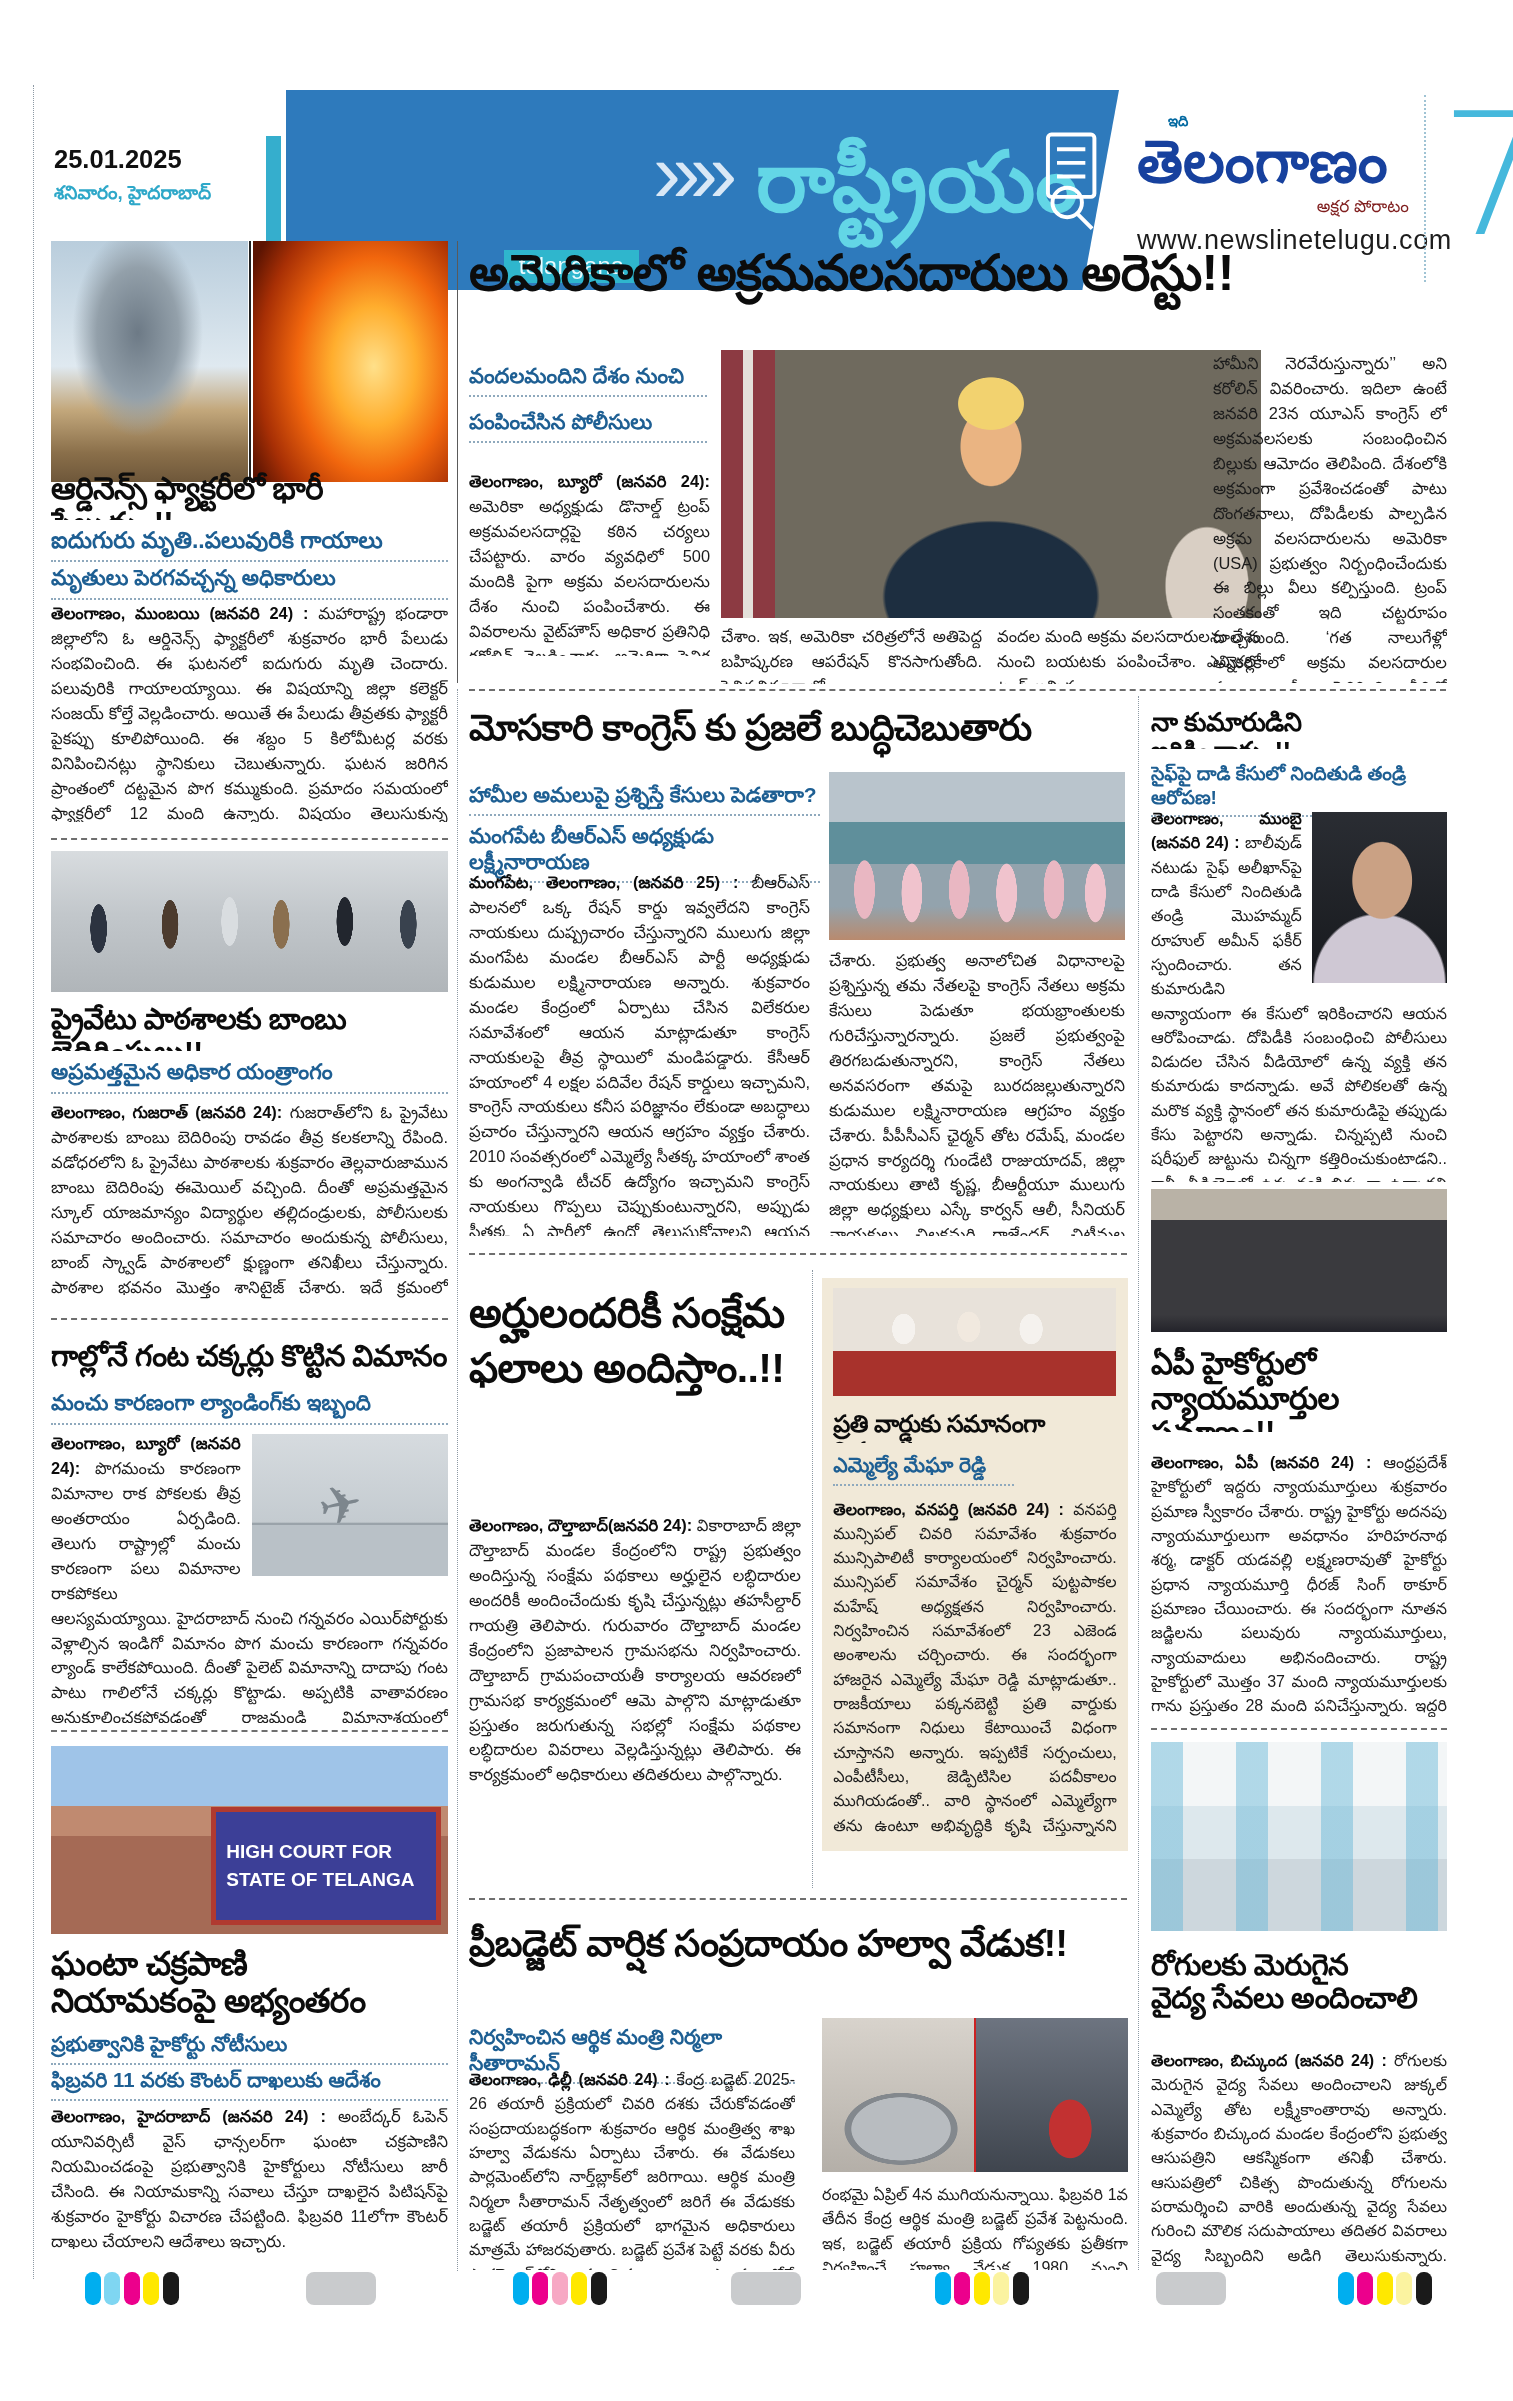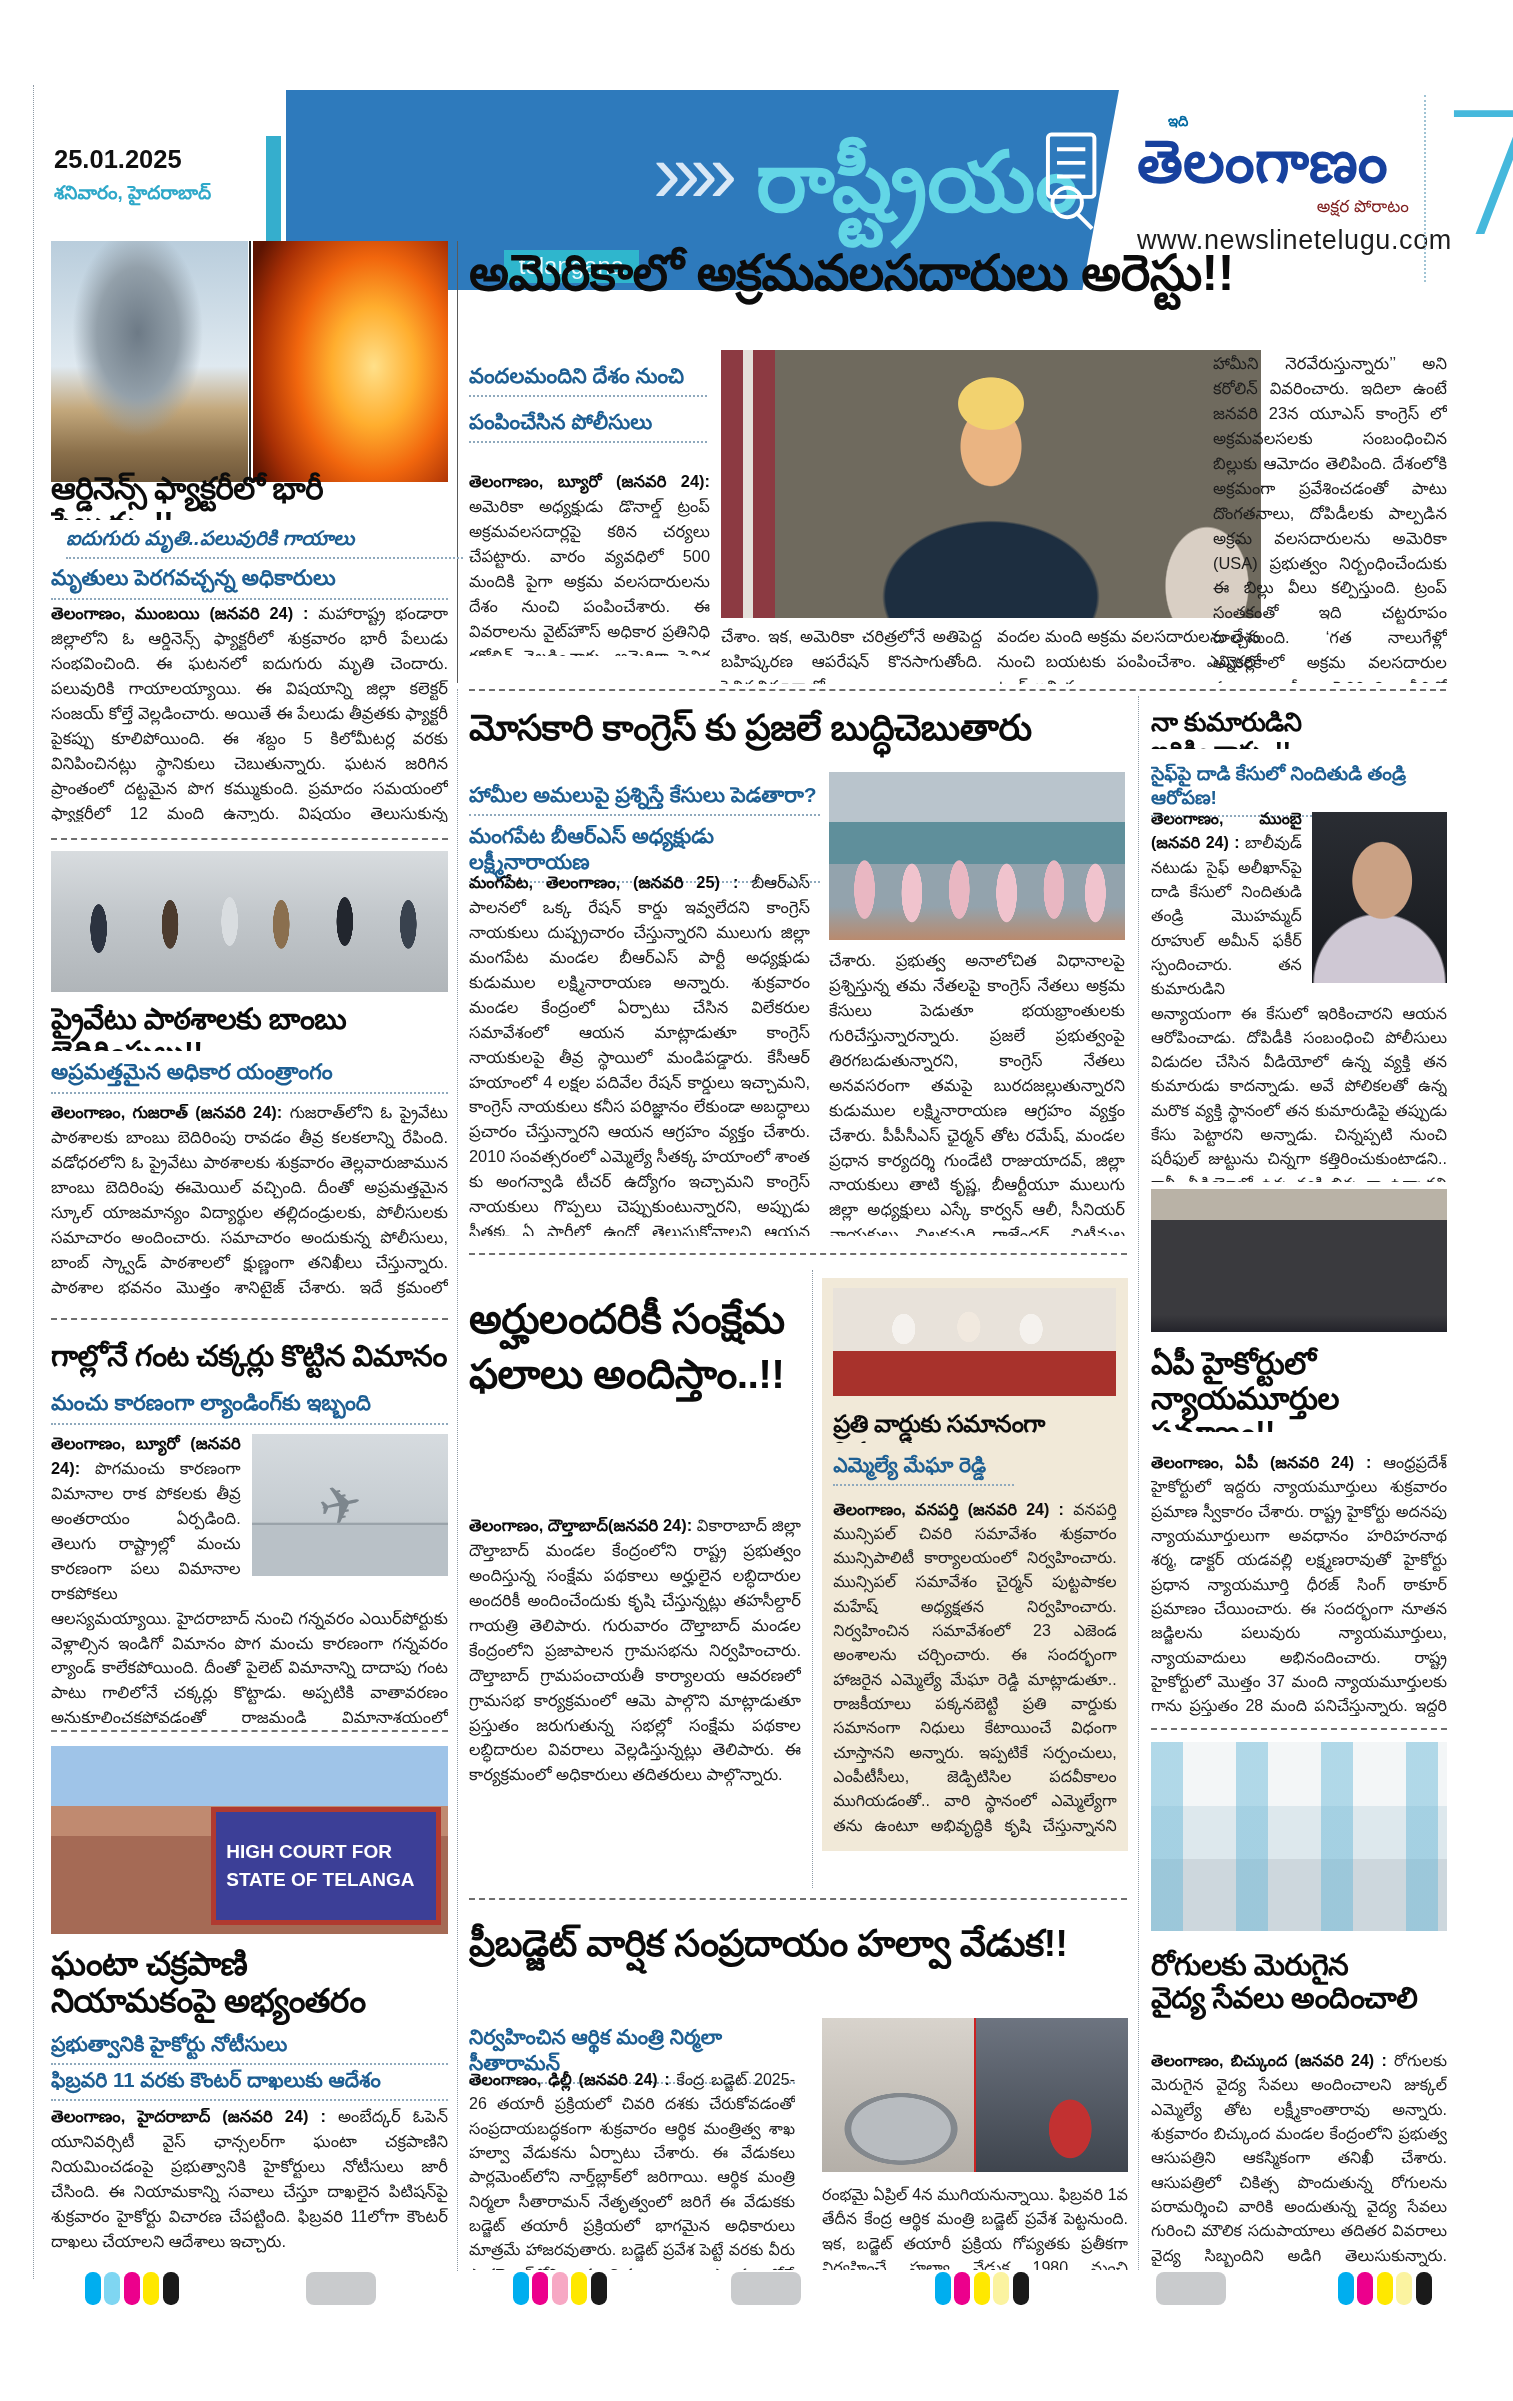--- a/index.html
+++ b/index.html
@@ -127,21 +127,21 @@
   <div class="abs" style="left:1424px;top:95px;height:187px;border-left:2.3px dotted #9fc3d4;"></div>
   <div id="pageno" class="abs" style="left:1440px;top:95px;">7</div>
 
   <div id="ph-explosion" class="abs ph" style="left:51px;top:241px;width:197px;height:241px;"></div>
   <div class="abs" style="left:249px;top:241px;width:1.7px;height:241px;background:#222;"></div>
   <div id="ph-fire" class="abs ph" style="left:253px;top:241px;width:195px;height:241px;"></div>
   <div class="abs vsolid" style="left:457px;top:241px;height:442px;"></div>
   <div class="abs vsep" style="left:457px;top:689px;height:1582px;"></div>
 
   <div class="abs hl" style="left:51px;top:472px;width:397px;height:48px;font-size:31px;">ఆర్డినెన్స్ ఫ్యాక్టరీలో భారీ పేలుడు..!!</div>
-  <div class="abs sub" style="left:66px;top:526px;width:397px;font-size:20px;font-style:italic;">ఐదుగురు మృతి..పలువురికి గాయాలు</div>
+  <div class="abs sub" style="left:51px;top:526px;width:397px;font-size:23px;">ఐదుగురు మృతి..పలువురికి గాయాలు</div>
   <div class="abs sub" style="left:51px;top:565px;width:397px;font-size:21.5px;">మృతులు పెరగవచ్చన్న అధికారులు</div>
   <p class="abs bd" style="left:51px;top:601px;width:397px;height:221px;margin:0;">
     <span class="by">తెలంగాణం, ముంబయి (జనవరి 24) :</span>
     <span>మహారాష్ట్ర భండారా జిల్లాలోని ఓ ఆర్డినెన్స్ ఫ్యాక్టరీలో శుక్రవారం భారీ పేలుడు సంభవించింది. ఈ ఘటనలో ఐదుగురు మృతి చెందారు. పలువురికి గాయాలయ్యాయి. ఈ విషయాన్ని జిల్లా కలెక్టర్ సంజయ్ కోల్తే వెల్లడించారు. అయితే ఈ పేలుడు తీవ్రతకు ఫ్యాక్టరీ పైకప్పు కూలిపోయింది. ఈ శబ్దం 5 కిలోమీటర్ల వరకు వినిపించినట్లు స్థానికులు చెబుతున్నారు. ఘటన జరిగిన ప్రాంతంలో దట్టమైన పొగ కమ్ముకుంది. ప్రమాదం సమయంలో ఫ్యాక్టరీలో 12 మంది ఉన్నారు. విషయం తెలుసుకున్న అధికారులు హుటాహుటిన ప్రమాద స్థలానికి బయల్దేరారు. అటు పోలీసులు సైతం ఘటనా స్థలాన్ని పరిశీలించారు. మృతుల మృతదేహాలను పోస్టుమార్టంకు తరలించారు. సహాయక చర్యలు చేపట్టారు. శిథిలాల కింద ఇంకా మరికొంత మంది ఉండి ఉంటారని అధికారులు అనుమానిస్తున్నారు. పొగలు కూడా అలుముకున్నాయని స్థానికులు చెబుతున్నారు. అయితే ఈ ఘటనలో ఐదుగురు చనిపోవడంతో స్థానికంగా విషాద ఛాయలు అలుముకున్నాయి.</span>
   </p>
   <div class="abs hsep" style="left:51px;top:838px;width:397px;"></div>
 
   <div id="ph-school" class="abs ph" style="left:51px;top:851px;width:397px;height:141px;"></div>
   <div class="abs hl" style="left:51px;top:1002px;width:397px;height:49px;font-size:29.5px;">ప్రైవేటు పాఠశాలకు బాంబు బెదిరింపులు!!</div>
   <div class="abs sub" style="left:51px;top:1059px;width:397px;font-size:21.5px;">అప్రమత్తమైన అధికార యంత్రాంగం</div>
@@ -198,21 +198,21 @@
   <div class="abs sub" style="left:469px;top:782px;width:351px;font-size:21px;">హామీల అమలుపై ప్రశ్నిస్తే కేసులు పెడతారా?</div>
   <div class="abs sub" style="left:469px;top:823px;width:351px;font-size:21px;">మంగపేట బీఆర్ఎస్ అధ్యక్షుడు లక్ష్మీనారాయణ</div>
   <div id="ph-brs" class="abs ph" style="left:829px;top:772px;width:296px;height:168px;"></div>
   <p class="abs bd" style="left:469px;top:870px;width:341px;height:366px;margin:0;">
     <span class="by">మంగపేట, తెలంగాణం, (జనవరి 25) :</span>
     <span>బీఆర్ఎస్ పాలనలో ఒక్క రేషన్ కార్డు ఇవ్వలేదని కాంగ్రెస్ నాయకులు దుష్ప్రచారం చేస్తున్నారని ములుగు జిల్లా మంగపేట మండల బీఆర్ఎస్ పార్టీ అధ్యక్షుడు కుడుముల లక్ష్మినారాయణ అన్నారు. శుక్రవారం మండల కేంద్రంలో ఏర్పాటు చేసిన విలేకరుల సమావేశంలో ఆయన మాట్లాడుతూ కాంగ్రెస్ నాయకులపై తీవ్ర స్థాయిలో మండిపడ్డారు. కేసీఆర్ హయాంలో 4 లక్షల పదివేల రేషన్ కార్డులు ఇచ్చామని, కాంగ్రెస్ నాయకులు కనీస పరిజ్ఞానం లేకుండా అబద్ధాలు ప్రచారం చేస్తున్నారని ఆయన ఆగ్రహం వ్యక్తం చేశారు. 2010 సంవత్సరంలో ఎమ్మెల్యే సీతక్క హయాంలో శాంత కు అంగన్వాడి టీచర్ ఉద్యోగం ఇచ్చామని కాంగ్రెస్ నాయకులు గొప్పలు చెప్పుకుంటున్నారని, అప్పుడు సీతక్క ఏ పార్టీలో ఉందో తెలుసుకోవాలని ఆయన మండిపడ్డారు. ఓవైపు ప్రభుత్వం అర్హులకే పథకాలు ఇస్తామని చెబుతున్నా... అధికార పార్టీ ఎమ్మెల్యేలు తమ కార్యకర్తలకే ఇస్తామని చెబుతుండడంపై ఆయన తీవ్ర స్థాయిలో మండిపడ్డారు. ప్రజలు కాంగ్రెస్ పార్టీపై తీవ్ర ఆగ్రహంతో ఉన్నారని, ఎక్కడికక్కడ నేతలను, అధికారులను నిలదీస్తున్నారన్నారు.. రాష్ట్రంలోని అన్ని వర్గాలను ప్రభుత్వం మోసం చేస్తోందని, హామీల అమలులో తీవ్ర జాప్యం చేస్తోన్న ప్రభుత్వానికి ప్రజలు కర్రు కాల్చి వాత పెడతారని, రాబోయే ఎన్నికల్లో తగిన గుణపాఠం చెబుతారని ఆయన అన్నారు. ప్రభుత్వం నియోజకవర్గానికి 3500 ఇండ్లు ఇస్తామని ప్రకటించిందని, గ్రామానికి ఎన్ని ఇండ్లు ఇస్తారో చెప్పాలని ఆయన సవాల్ చేశారు. హామీల అమలుపై ప్రశ్నిస్తున్న తమ పార్టీ అధ్యక్షుడు కాకులమర్రి లక్ష్మణ్ బాబుపై కాంగ్రెస్ నాయకులు అనవసర ఆరోపణలు చేస్తున్నారని ఆయన ఆగ్రహం వ్యక్తం</span>
   </p>
   <p class="abs bd" style="left:829px;top:948px;width:296px;height:288px;margin:0;">చేశారు. ప్రభుత్వ అనాలోచిత విధానాలపై ప్రశ్నిస్తున్న తమ నేతలపై కాంగ్రెస్ నేతలు అక్రమ కేసులు పెడుతూ భయభ్రాంతులకు గురిచేస్తున్నారన్నారు. ప్రజలే ప్రభుత్వంపై తిరగబడుతున్నారని, కాంగ్రెస్ నేతలు అనవసరంగా తమపై బురదజల్లుతున్నారని కుడుముల లక్ష్మినారాయణ ఆగ్రహం వ్యక్తం చేశారు. పీపీసీఎస్ ఛైర్మన్ తోట రమేష్, మండల ప్రధాన కార్యదర్శి గుండేటి రాజుయాదవ్, జిల్లా నాయకులు తాటి కృష్ణ, బీఆర్టీయూ ములుగు జిల్లా అధ్యక్షులు ఎస్కే కార్వన్ ఆలీ, సీనియర్ నాయకులు చిలకమర్రి రాజేందర్, చిట్టీమల్ల సమ్మయ్య, మండల ఉపాధ్యక్షులు గాదె శ్రీనివాస చారి, కమలాపురం గ్రామ కమిటీ అధ్యక్షులు తుక్కని శ్రీనివాస్, మండల ఆర్గనైజేషన్ సెక్రటరీ చల్లగురుగుల తిరుపతి, మండల మహిళా అధ్యక్షురాలు గోస్కుల లక్ష్మి, పార్టీ నాయకులు పంజాల సత్యనారాయణ, ఎలవర్తి శ్రీనివాస్, గుడిసేవ నాగేశ్వరావు, రాతంసింగ్, గోమాస చందర్ రావు, పగడాల వెంకట్ రెడ్డి, ఆకుల ప్రభాకర్, మండల యూత్ నాయకులు ముప్పారాపు సందీప్, పిల్లలమర్రి వేణు, సోషల్ మీడియా నాయకులు గుడివాడ శ్రీహరి, బీసీ సాంబయ్య, భూక్య రాములు తదితరులు పాల్గొన్నారు.</p>
   <div class="abs hsep" style="left:469px;top:1253px;width:658px;"></div>
 
-  <div class="abs hl" style="left:469px;top:1286px;width:332px;height:187px;font-size:41px;line-height:1.35;margin-top:6px;">
+  <div class="abs hl" style="left:469px;top:1286px;width:332px;height:187px;font-size:41px;line-height:1.35;">
     <span>అర్హులందరికీ సంక్షేమ</span><br>
     <span>ఫలాలు అందిస్తాం..!!</span>
   </div>
   <p class="abs bd" style="left:469px;top:1513px;width:332px;height:357px;margin:0;">
     <span class="by">తెలంగాణం, దౌల్తాబాద్(జనవరి 24):</span>
     <span>వికారాబాద్ జిల్లా దౌల్తాబాద్ మండల కేంద్రంలోని రాష్ట్ర ప్రభుత్వం అందిస్తున్న సంక్షేమ పథకాలు అర్హులైన లబ్ధిదారుల అందరికీ అందించేందుకు కృషి చేస్తున్నట్లు తహసీల్దార్ గాయత్రి తెలిపారు. గురువారం దౌల్తాబాద్ మండల కేంద్రంలోని ప్రజాపాలన గ్రామసభను నిర్వహించారు. దౌల్తాబాద్ గ్రామపంచాయతీ కార్యాలయ ఆవరణలో గ్రామసభ కార్యక్రమంలో ఆమె పాల్గొని మాట్లాడుతూ ప్రస్తుతం జరుగుతున్న సభల్లో సంక్షేమ పథకాల లబ్ధిదారుల వివరాలు వెల్లడిస్తున్నట్లు తెలిపారు. ఈ కార్యక్రమంలో అధికారులు తదితరులు పాల్గొన్నారు.</span>
   </p>
   <div class="abs vsep" style="left:812px;top:1270px;height:618px;"></div>
 
   <div id="ward-box" class="abs" style="left:822px;top:1278px;width:306px;height:573px;padding:10.2px 11.3px;box-sizing:border-box;overflow:hidden;">

